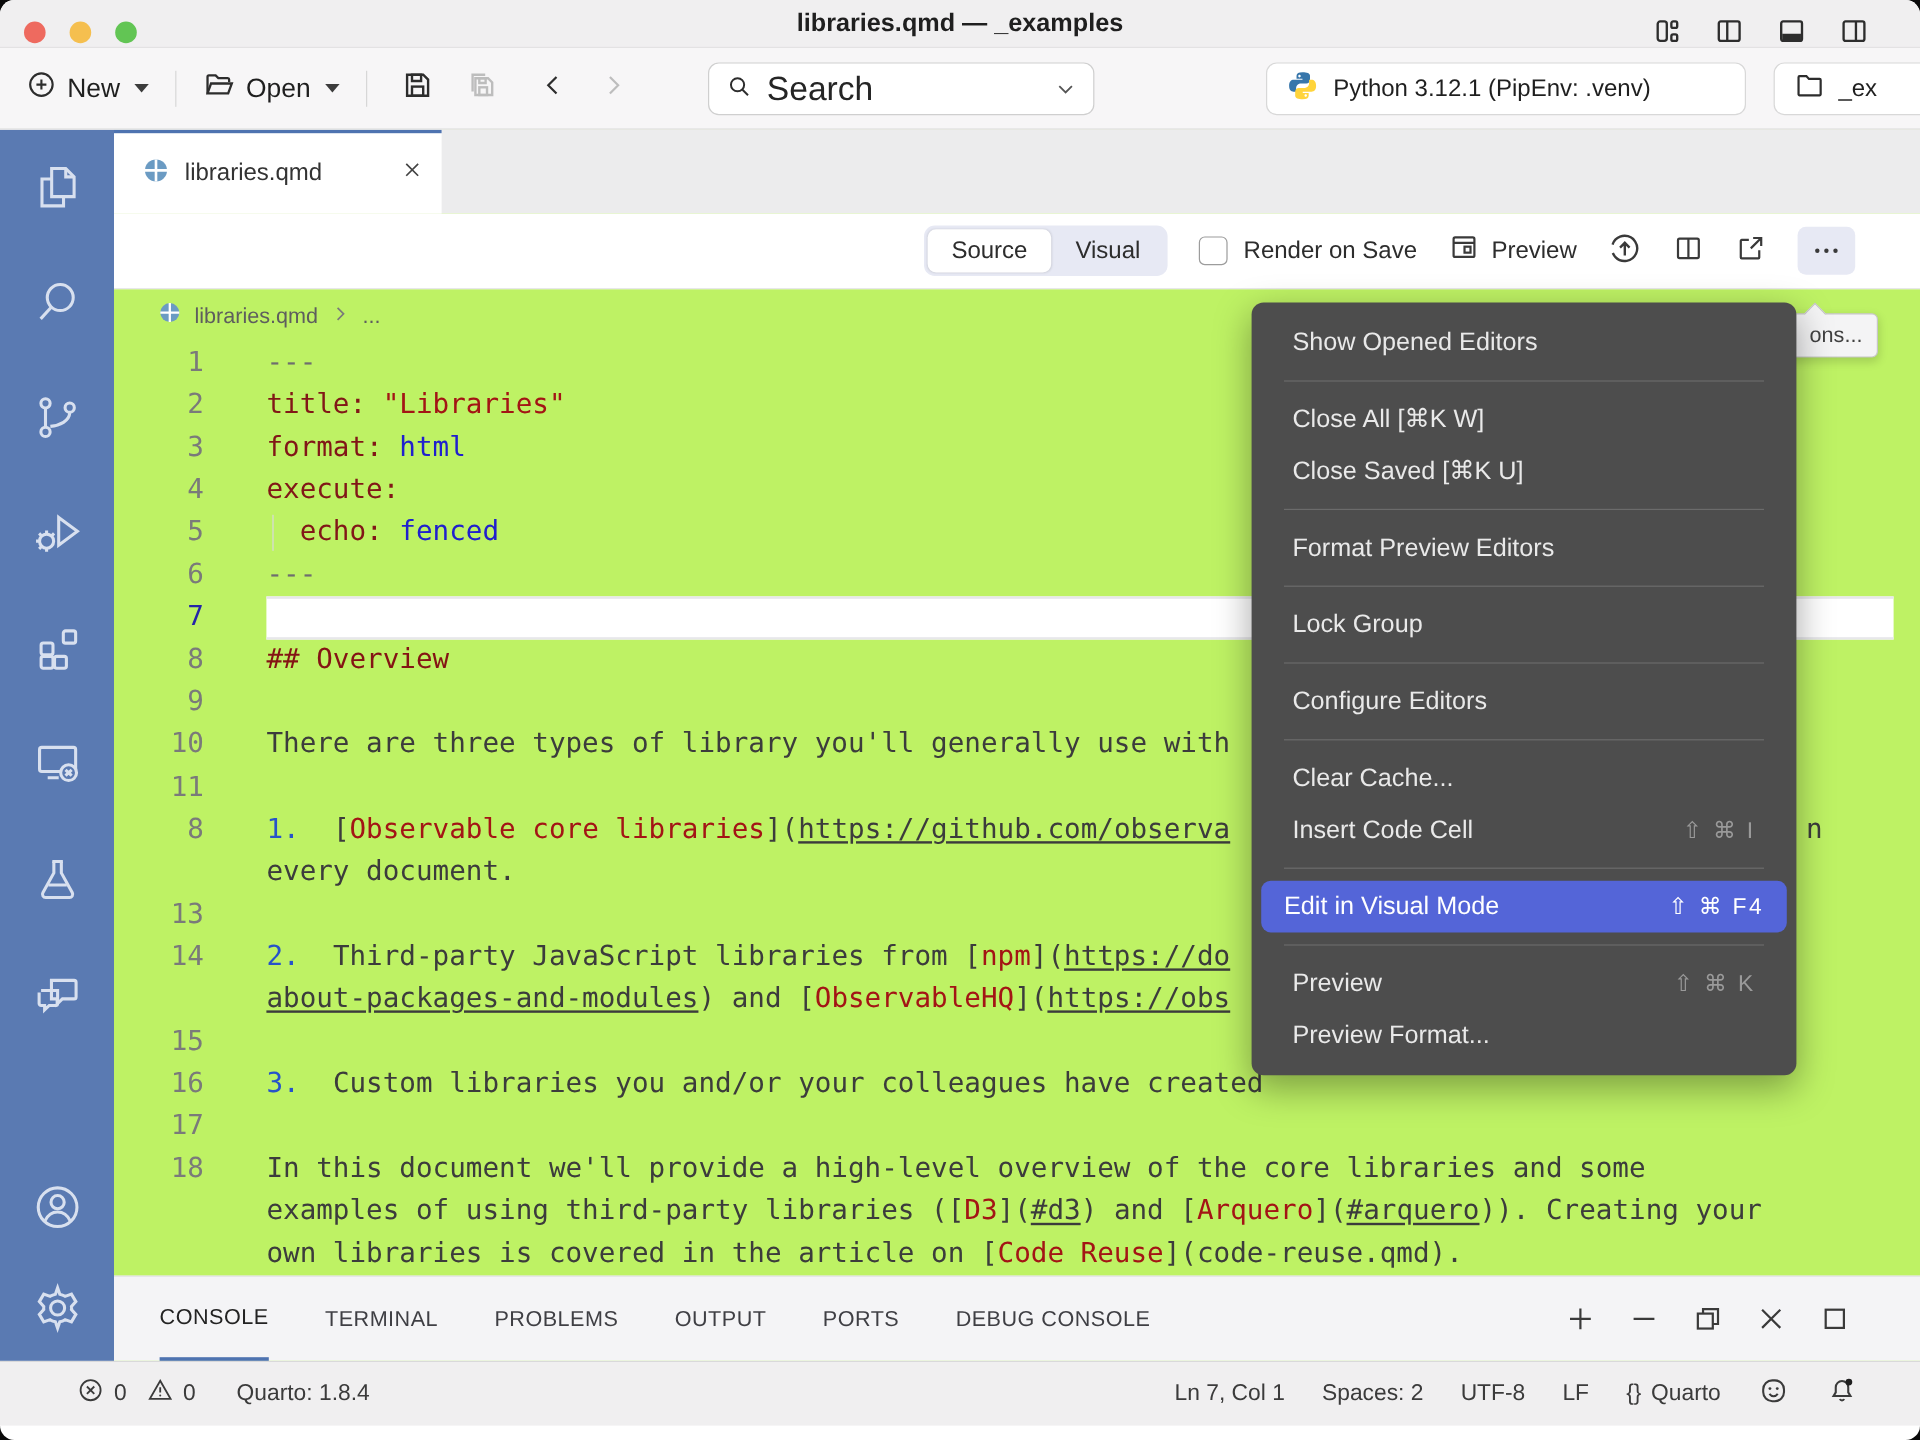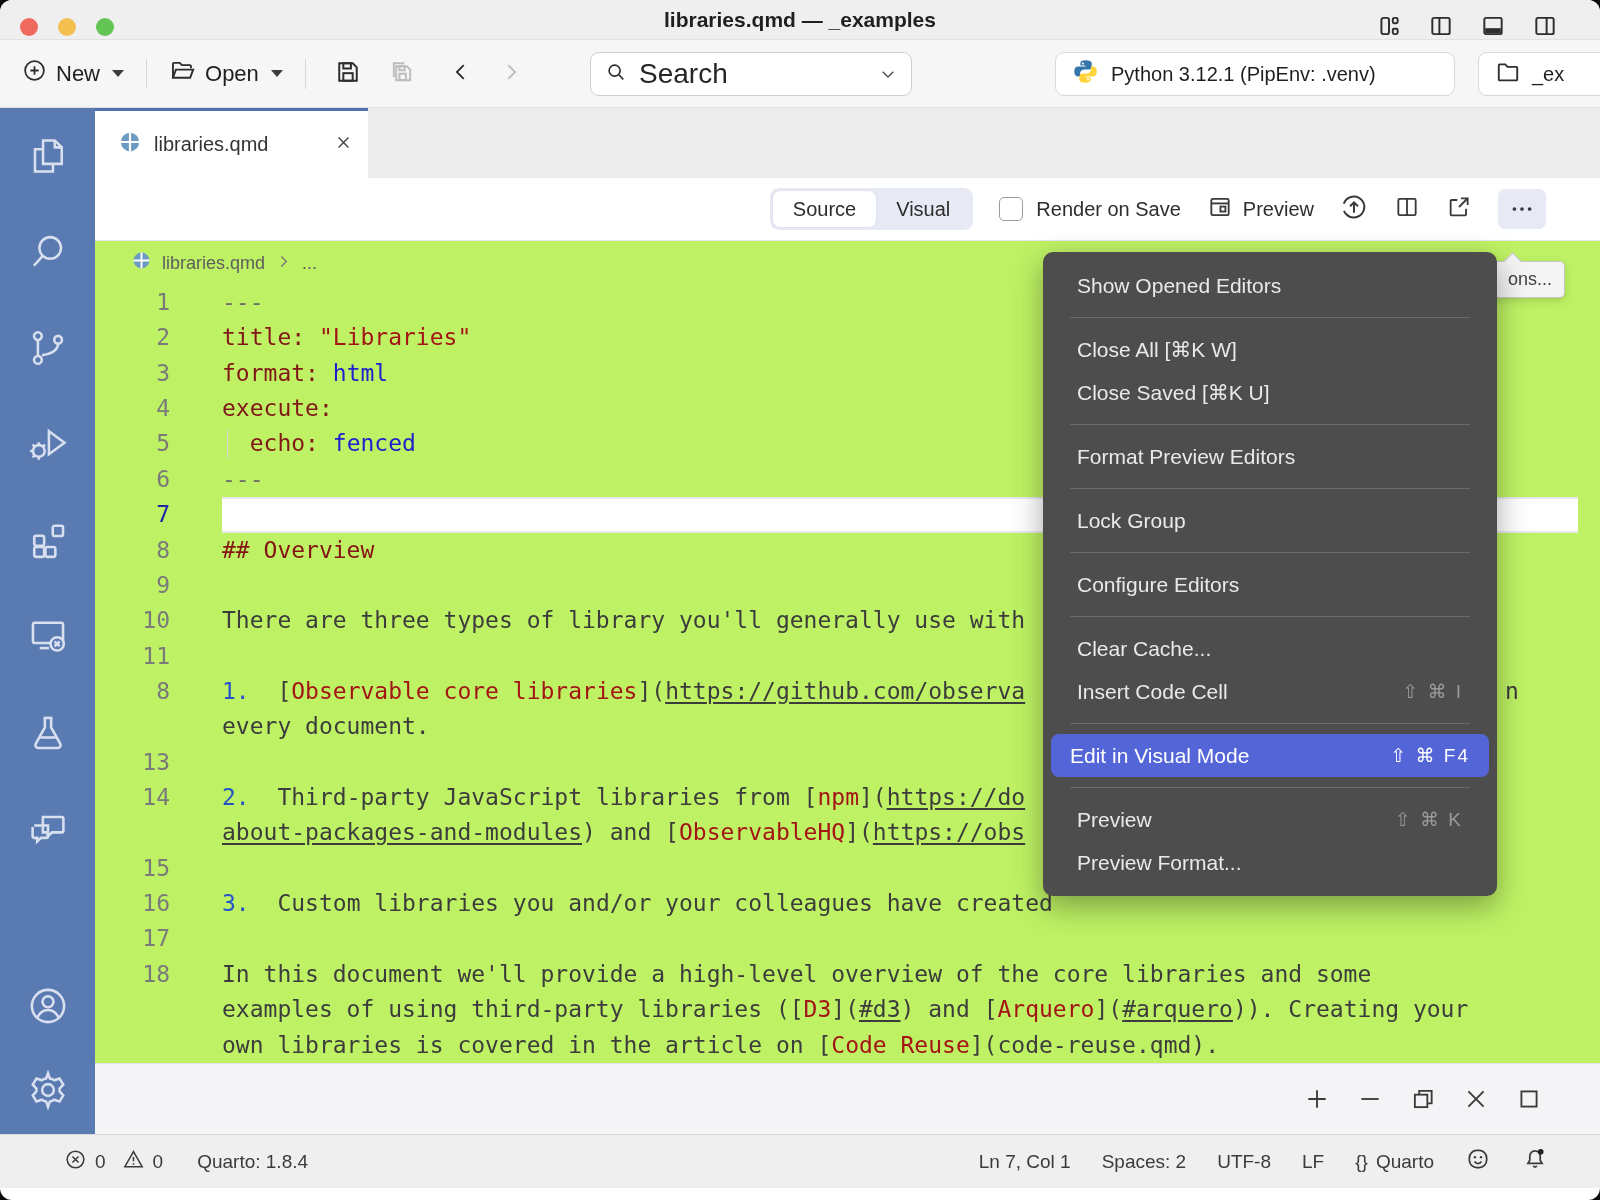--- a/index.html
+++ b/index.html
@@ -365,20 +365,28 @@
           <div class="row"><span class="ln"></span><span class="content"><span class="sg-u">about-packages-and-modules</span><span class="sg-t">) and [</span><span class="sg-a">ObservableHQ</span><span class="sg-t">](</span><span class="sg-u">https://obs</span></span></div>
           <div class="row"><span class="ln">15</span><span class="content"></span></div>
           <div class="row"><span class="ln">16</span><span class="content"><span class="sg-n">3.</span><span class="sg-t">  Custom libraries you and/or your colleagues have created</span></span></div>
           <div class="row"><span class="ln">17</span><span class="content"></span></div>
           <div class="row"><span class="ln">18</span><span class="content"><span class="sg-t">In this document we'll provide a high-level overview of the core libraries and some</span></span></div>
           <div class="row"><span class="ln"></span><span class="content"><span class="sg-t">examples of using third-party libraries ([</span><span class="sg-a">D3</span><span class="sg-t">](</span><span class="sg-u">#d3</span><span class="sg-t">) and [</span><span class="sg-a">Arquero</span><span class="sg-t">](</span><span class="sg-u">#arquero</span><span class="sg-t">)). Creating your</span></span></div>
           <div class="row"><span class="ln"></span><span class="content"><span class="sg-t">own libraries is covered in the article on [</span><span class="sg-a">Code Reuse</span><span class="sg-t">](code-reuse.qmd).</span></span></div>
         </div>
 
       <div class="panel">
+        <div class="panel-tabs" id="panel-tabs">
+            <div class="panel-tab active">CONSOLE</div>
+            <div class="panel-tab">TERMINAL</div>
+            <div class="panel-tab">PROBLEMS</div>
+            <div class="panel-tab">OUTPUT</div>
+            <div class="panel-tab">PORTS</div>
+            <div class="panel-tab">DEBUG CONSOLE</div>
+          </div>
         <div class="panel-actions">
           <span>
               <svg width="26" height="26" viewBox="0 0 24 24" fill="none" stroke="#3a3a3a" stroke-width="1.7">
                 <path d="M12 4v16M4 12h16"></path>
               </svg>
             </span>
           <span>
               <svg width="26" height="26" viewBox="0 0 24 24" fill="none" stroke="#3a3a3a" stroke-width="1.7">
                 <path d="M4 12h16"></path>
               </svg>

